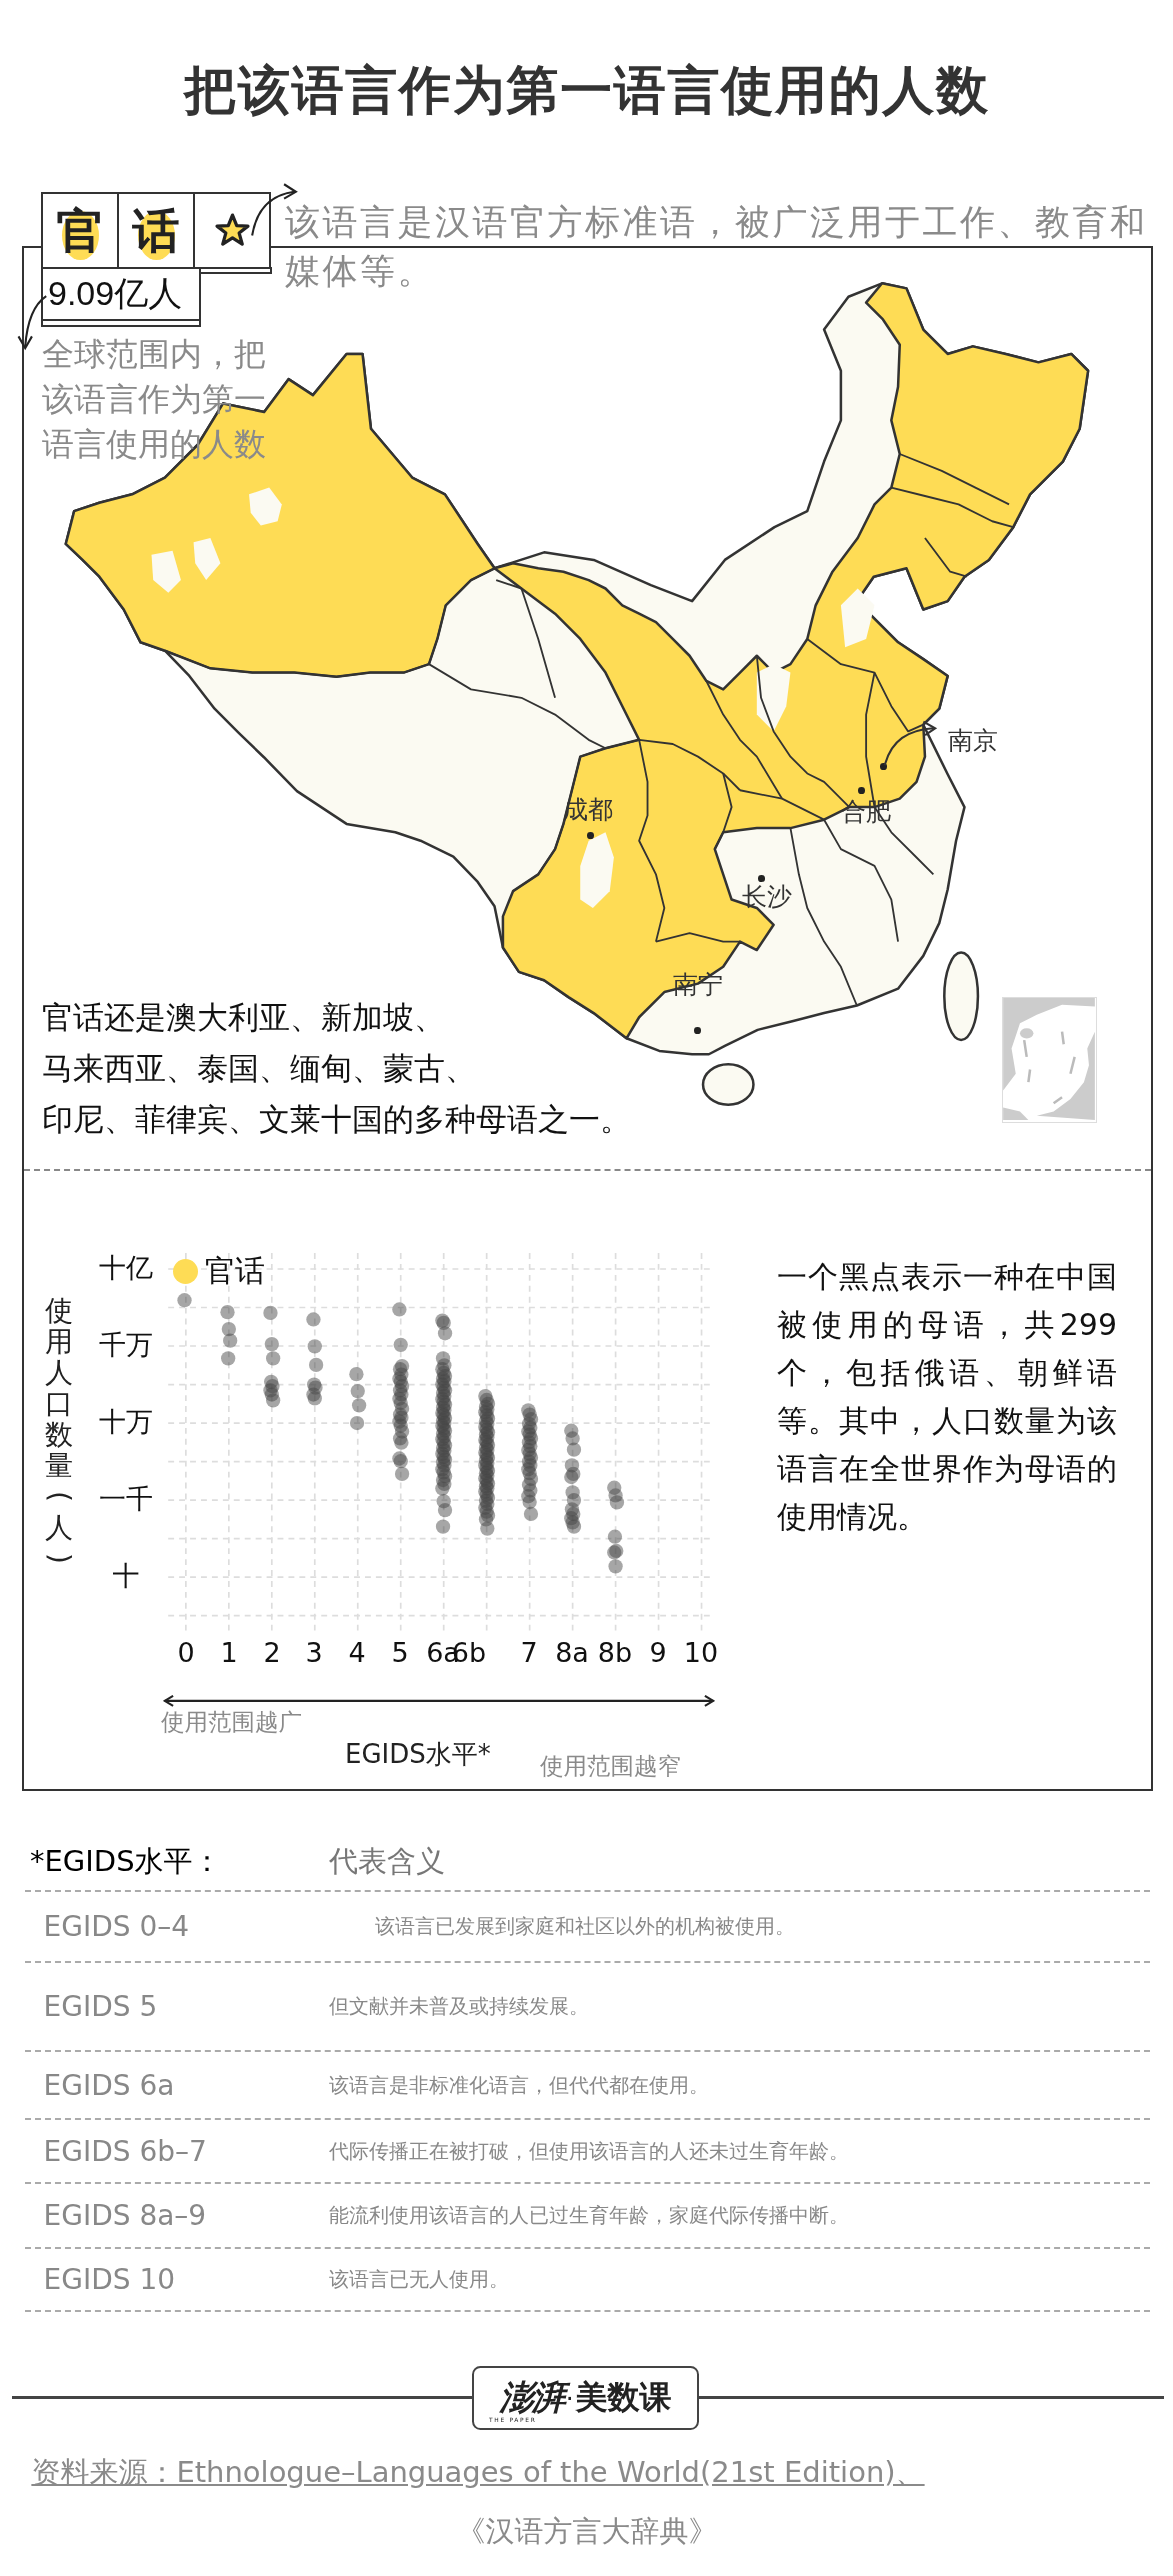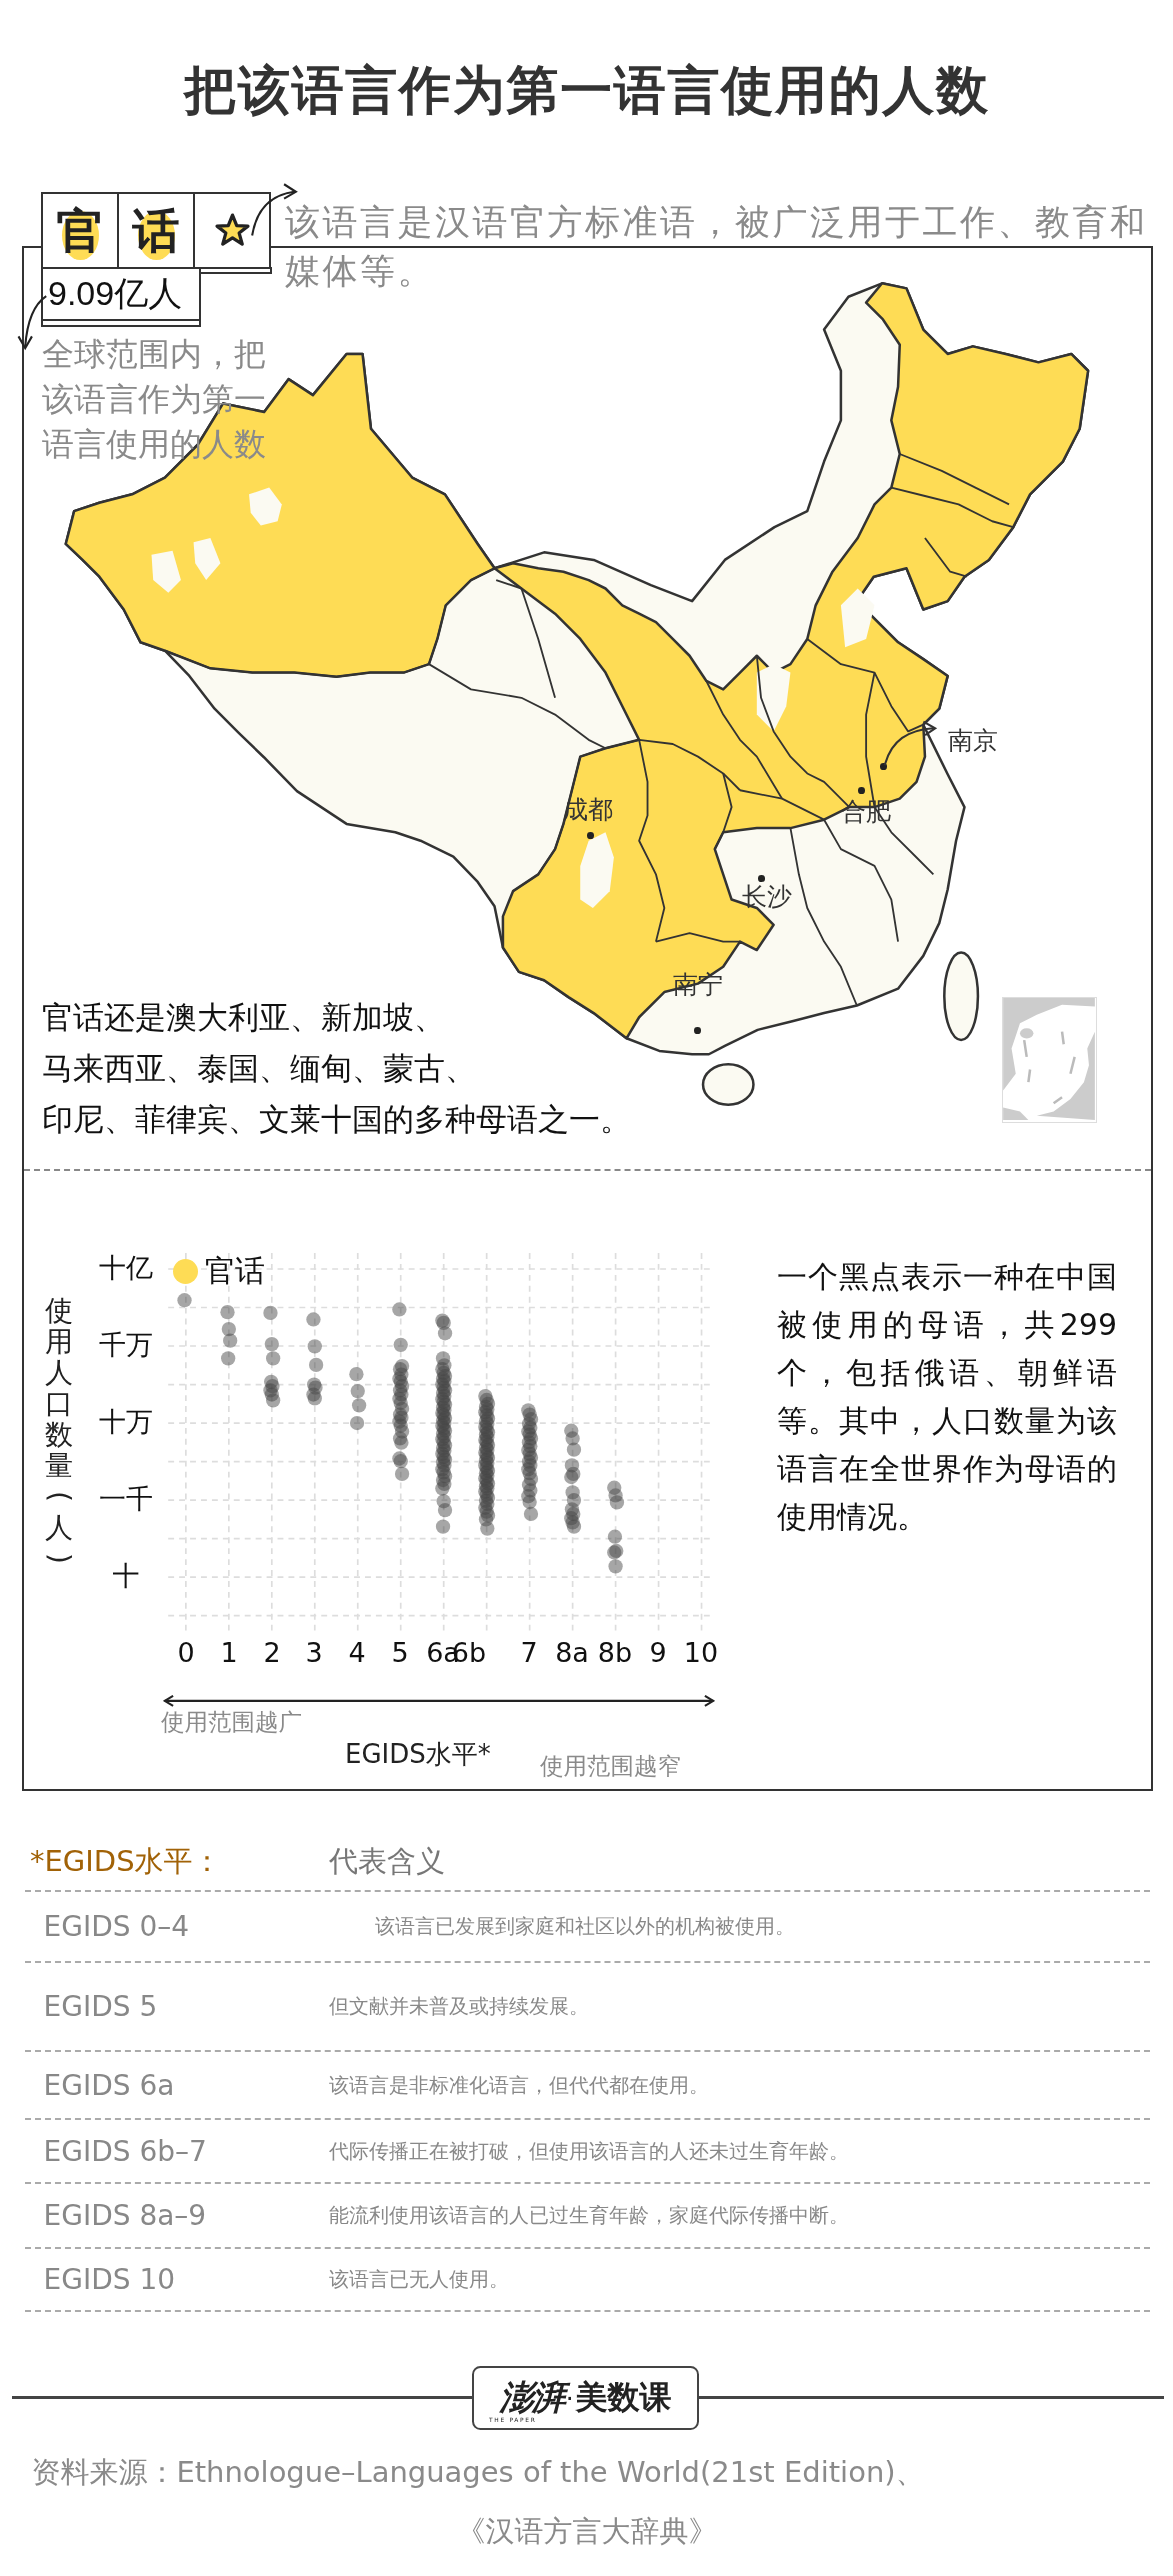--- a/index.html
+++ b/index.html
@@ -34,30 +34,30 @@
   .xcap{position:absolute;top:1711px;font-size:23.5px;line-height:1;white-space:nowrap;z-index:4;}
   #xcap-left{left:161px;color:#8a8a8a;}
   #xcap-mid{left:345px;color:#222;font-size:26px;margin-top:30px;}
   #xcap-right{left:540px;color:#8a8a8a;margin-top:44px;}
   #chart-note{left:777px;top:1253px;width:340px;font-size:30px;line-height:48px;color:#111;text-align:justify;text-align-last:left;z-index:4;}
   
   #egids-table{left:25px;top:1833px;width:1125px;}
   .trow{position:relative;border-bottom:2.5px dashed #aaa;display:flex;align-items:center;}
   .trow .c1{width:304px;padding-left:18.5px;box-sizing:border-box;font-size:28px;color:#888;}
   .trow .c2{flex:1;font-size:20px;color:#888;line-height:37px;}
-  .thead .c1{padding-left:5px;font-size:29px;color:#a16207;}
+  .thead .c1{padding-left:5px;font-size:29px;color:#000000;}
   .thead .c2{font-size:29px;color:#777;}
   
   #footer-line{left:11.8px;top:2396px;width:1152px;border-top:3.4px solid #444;}
   #logo{left:472px;top:2366px;width:227px;height:64px;background:#fff;border:2.5px solid #444;border-radius:8.4px;box-sizing:border-box;display:flex;align-items:center;justify-content:center;z-index:3;}
   #logo-brand{font-family:"DejaVu Serif",serif;font-size:34px;font-weight:bold;font-style:italic;color:#222;letter-spacing:-1.7px;}
   #logo-sep{font-size:25px;margin:0 1.7px;color:#222;}
   #logo-text{font-size:32px;font-weight:bold;color:#222;}
   #logo-sub{position:absolute;left:15px;bottom:5px;font-size:5.9px;color:#222;letter-spacing:1.7px;}
-  #source1{left:0;width:956px;top:2453px;text-align:center;font-size:29px;color:#8a8a8a;}
+  #source1{left:0;width:956px;top:2453px;text-align:center;font-size:29px;color:#8a8a8a;text-decoration:underline;}
   #source2{left:0;width:1174px;top:2512px;text-align:center;font-size:29px;color:#8a8a8a;}
 </style>
 </head>
 <body>
 
 <div id="title" class="abs">把该语言作为第一语言使用的人数</div>
 
 <div id="frame" class="abs"></div>
 
 <svg id="map-svg" class="abs" width="1174" height="1177" viewBox="0 0 1396 1400">

